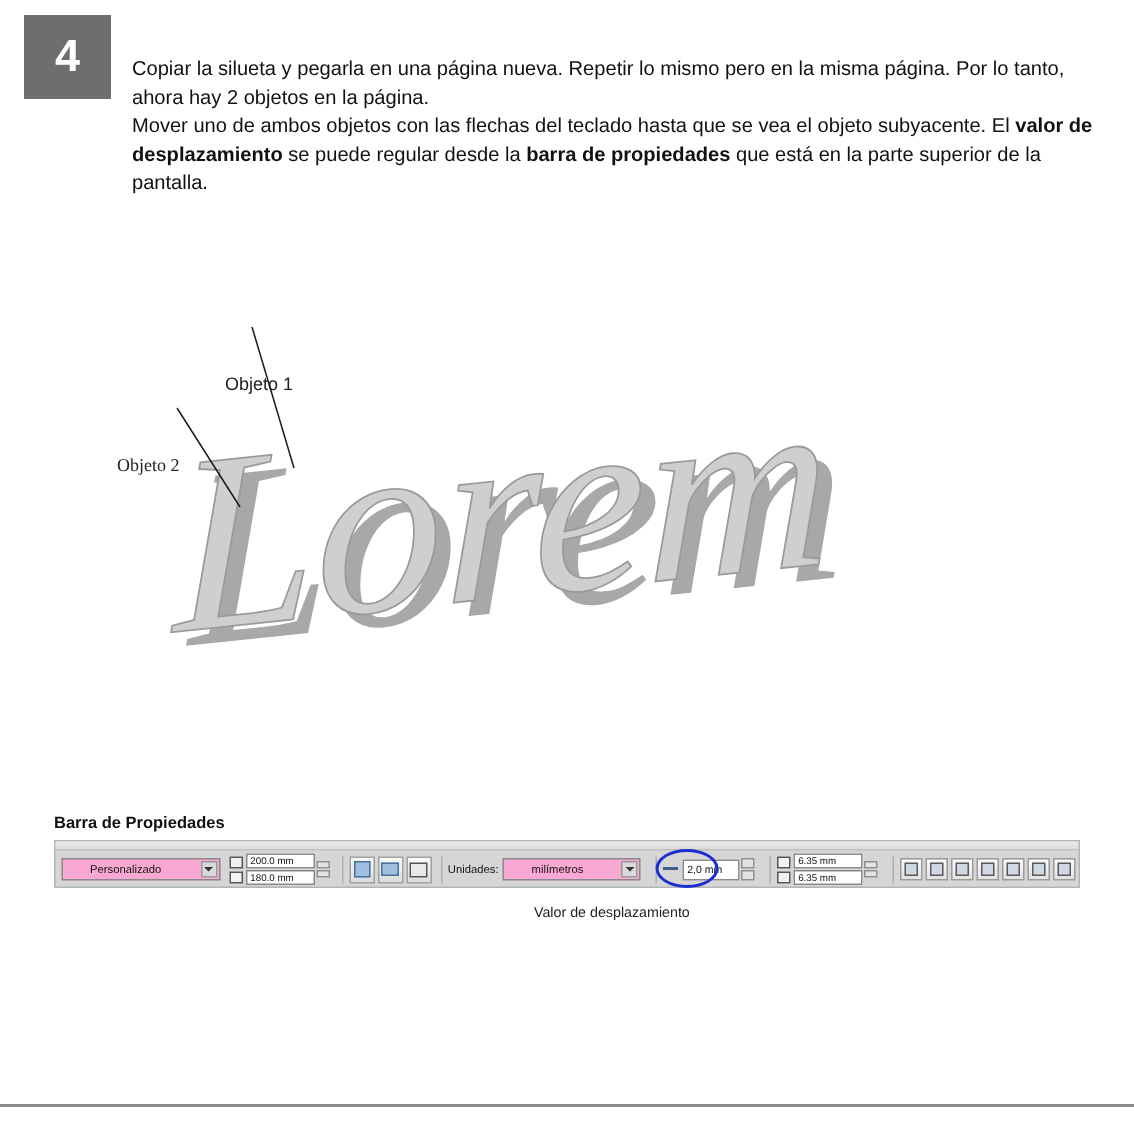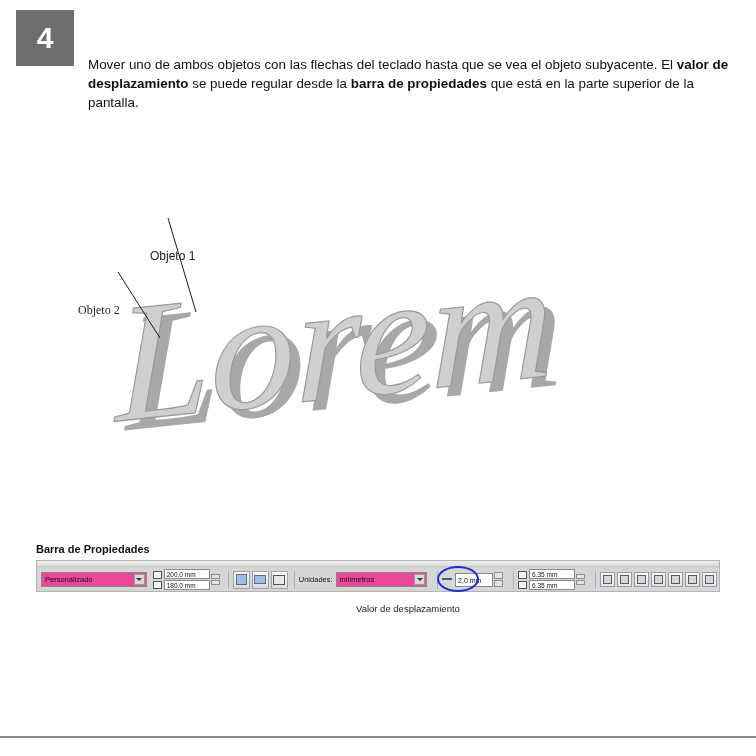--- a/index.html
+++ b/index.html
@@ -108,27 +108,27 @@
     height: 25px;
     width: 100%;
     display: flex;
     align-items: center;
     padding-left: 4px;
     box-sizing: border-box;
   }
 
   .combo {
     height: 15px;
-    background: #ec4899;
+    background: #f9a8d4;
     border: 1px solid #8a8a8a;
     font-size: 7.5px;
     color: #111111;
     display: flex;
     align-items: center;
-    padding-left: 3px;
+    padding-left: 18px;
     box-sizing: border-box;
     position: relative;
   }
   .combo .arrow {
     position: absolute;
     right: 1px;
     top: 1px;
     width: 11px;
     height: 11px;
     background: #d9d9d9;
@@ -325,21 +325,21 @@
   }
 </style>
 </head>
 <body>
 
 <div class="step-badge">
   <span>4</span>
 </div>
 
 <div class="step-text">
-  <br>
+  <span>Copiar la silueta y pegarla en una página nueva. Repetir lo mismo pero en la misma página. Por lo tanto, ahora hay 2 objetos en la página.</span><br>
   <span>Mover uno de ambos objetos con las flechas del teclado hasta que se vea el objeto subyacente. El </span><b>valor de desplazamiento</b><span> se puede regular desde la </span><b>barra de propiedades</b><span> que está en la parte superior de la pantalla.</span>
 </div>
 
 <div class="artwork">
 
   <div class="callout-label label-obj1">Objeto 1</div>
   <div class="callout-label label-obj2">Objeto 2</div>
 
   <svg class="wordart" viewBox="0 0 540 220">
     <defs>

